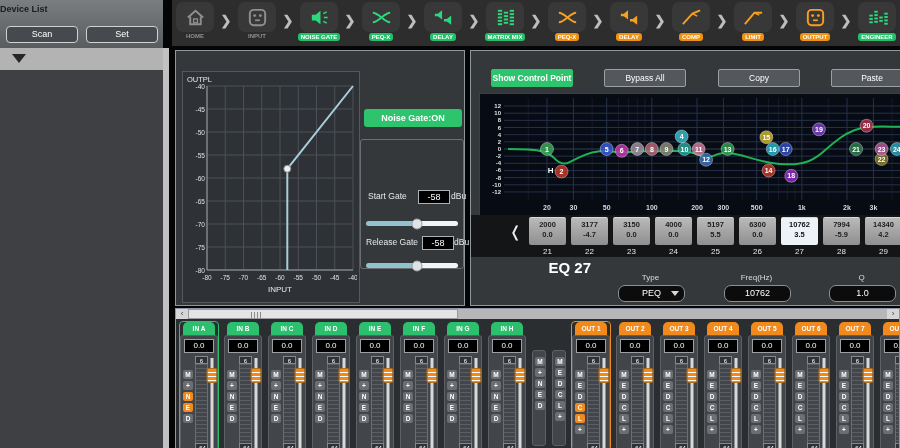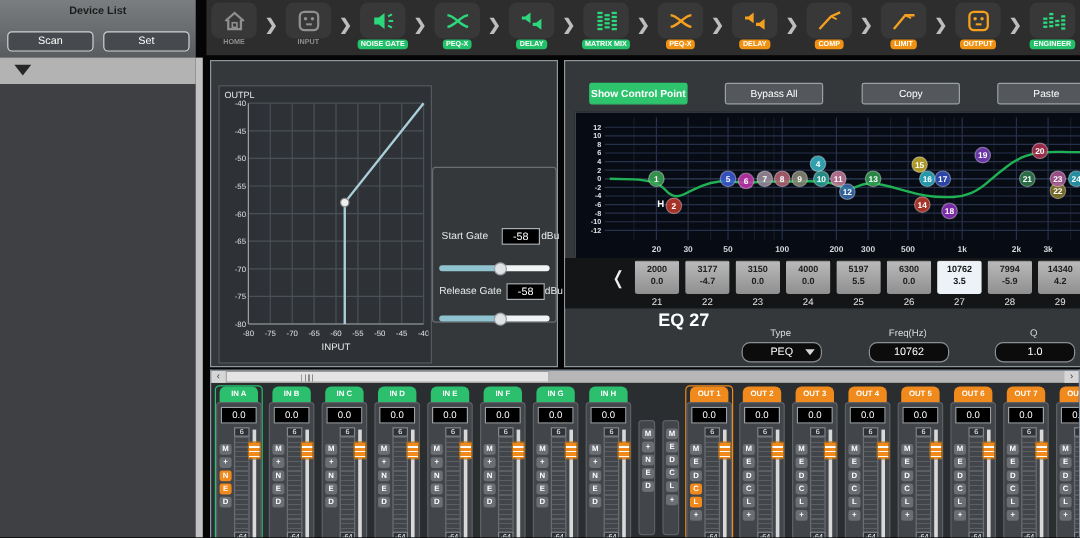--- a/index.html
+++ b/index.html
@@ -3,21 +3,21 @@
 <meta charset="utf-8">
 <style>
   html,body{margin:0;padding:0;background:#000;width:900px;height:448px;overflow:hidden;
     font-family:"Liberation Sans",sans-serif;-webkit-font-smoothing:antialiased;}
   .abs{position:absolute;}
   #stage{position:relative;width:900px;height:448px;background:#050505;}
 
   
   #sidebar{left:0;top:0;width:163px;height:448px;background:#3e4043;}
   #sb-top{left:0;top:0;width:163px;height:48px;background:linear-gradient(#7b7e81,#595c5f);}
-  #sb-title{left:0;top:4px;width:163px;text-align:center;font-size:9px;font-weight:bold;color:#1c1c1c;}
+  #sb-title{left:0;top:4px;width:163px;text-align:left;font-size:9px;font-weight:bold;color:#1c1c1c;}
   .sb-btn{top:26px;height:15px;background:#46494d;border:1px solid #d2d2d2;border-radius:4px;
     color:#fff;font-size:9px;text-align:center;line-height:15px;}
   #sb-scan{left:6px;width:70px;}
   #sb-set{left:86px;width:70px;}
   #sb-tree{left:0;top:48px;width:163px;height:22px;background:#b3b3b3;}
   #sb-caret{left:12px;top:6px;width:0;height:0;border-left:7px solid transparent;border-right:7px solid transparent;border-top:9px solid #272727;}
   #sb-scroll{left:163px;top:48px;width:6px;height:400px;background:#c1c1c1;}
 
   
   #toolbar{left:172px;top:0;width:728px;height:46px;background:#2d2d2d;display:flex;align-items:flex-start;}
@@ -318,20 +318,21 @@
           <text x="78.75" y="208" fill="#e0e0e0" font-size="6.5" text-anchor="middle">-65</text>
           <text x="97" y="208" fill="#e0e0e0" font-size="6.5" text-anchor="middle">-60</text>
           <text x="115.25" y="208" fill="#e0e0e0" font-size="6.5" text-anchor="middle">-55</text>
           <text x="133.5" y="208" fill="#e0e0e0" font-size="6.5" text-anchor="middle">-50</text>
           <text x="151.75" y="208" fill="#e0e0e0" font-size="6.5" text-anchor="middle">-45</text>
           <text x="170" y="208" fill="#e0e0e0" font-size="6.5" text-anchor="middle">-40</text>
           <text x="97" y="220" fill="#e8e8e8" font-size="8" text-anchor="middle">INPUT</text>
           <path d="M104.3,198.0 L104.3,96.8 L170.0,14.0" fill="none" stroke="#a9cdd9" stroke-width="2"></path>
           <circle cx="104.3" cy="96.8" r="3.5" fill="#f0f0f0" stroke="#888"></circle>
         </svg></div>
+    <div id="ng-power" class="abs">Noise Gate:ON</div>
     <div id="ng-group" class="abs"></div>
     <div class="abs ng-row-label" style="left:192px;top:140px;">Start Gate</div>
     <div class="abs ng-val" style="left:242px;top:139px;">-58</div>
     <div class="abs ng-unit" style="left:275px;top:140px;">dBu</div>
     <div class="abs slider" style="left:190px;top:170px;width:92px;">
         <div class="knob"></div>
       </div>
     <div class="abs ng-row-label" style="left:190px;top:186px;">Release Gate</div>
     <div class="abs ng-val" style="left:246px;top:185px;">-58</div>
     <div class="abs ng-unit" style="left:278px;top:186px;">dBu</div>

